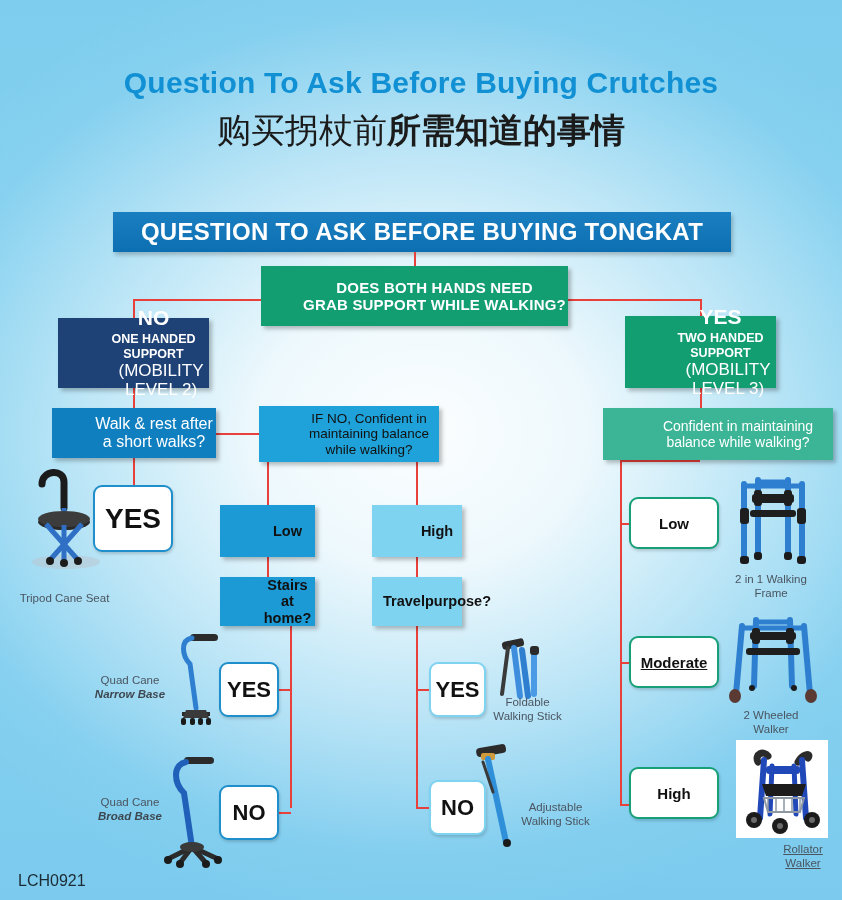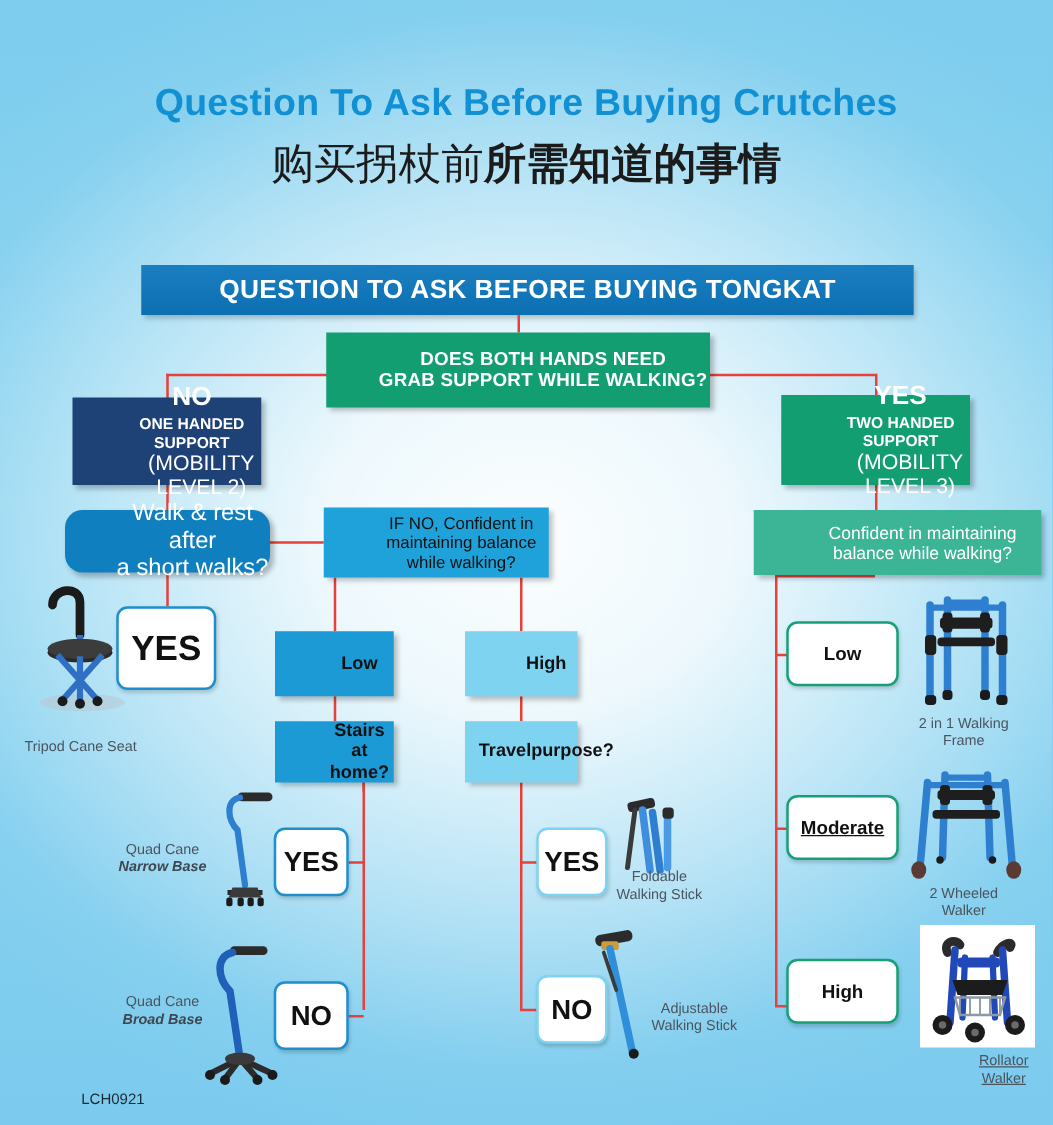--- a/index.html
+++ b/index.html
@@ -36,21 +36,21 @@
   }
   .title-cn .plain { font-weight: normal; }
   .title-cn .strong { font-weight: bold; }
 
   
   .banner {
     position: absolute; left: 113px; top: 212px; width: 618px; height: 40px;
     background: linear-gradient(180deg,#1a7fc1 0%, #0c6fb2 100%);
     color: #fff;
     display: flex; align-items: center; justify-content: center;
-    font-size: 21px; font-weight: bold; letter-spacing: .3px;
+    font-size: 24px; font-weight: bold; letter-spacing: .3px;
     box-shadow: 2px 3px 4px rgba(0,0,0,0.22);
   }
 
   
   .ln { position: absolute; background: #e8403a; }
   .lnh { height: 2px; }
   .lnv { width: 2px; }
 
   
   .box {
@@ -65,21 +65,21 @@
     background: #139e72; color: #fff;
     font-size: 15px; font-weight: bold; letter-spacing: .2px;
   }
   .box-navy {
     background: #1e4176; color: #fff;
   }
   .box-green {
     background: #139e72; color: #fff;
   }
   .box-blue-dark {
-    background: #0f7fc0; color: #fff; font-size: 19px; border-radius: 14px;
+    background: #0f7fc0; color: #fff; font-size: 16px;
   }
   .box-blue-mid {
     background: #1b9ad6; color: #111; font-weight: bold; font-size: 14.5px;
   }
   .box-blue-light {
     background: #7ed3f0; color: #111; font-weight: bold; font-size: 14.5px;
   }
   .box-teal {
     background: #3bb596; color: #fff; font-size: 14px;
   }
@@ -106,21 +106,21 @@
 
   
   .caption {
     position: absolute; text-align: center; color: #4a5560;
     font-size: 11.5px; line-height: 1.25;
   }
   .caption .b { font-weight: bold; font-style: italic; color:#3d4750; }
 
   .footer-code {
     position: absolute; left: 18px; top: 872px;
-    font-size: 12px; color: #1b2a33; margin-left: 47px;
+    font-size: 16px; color: #1b2a33;
   }
 
   .prod { position: absolute; }
   .photoframe { background:#fff; }
 </style>
 </head>
 <body>
 
 <div id="root">
 

